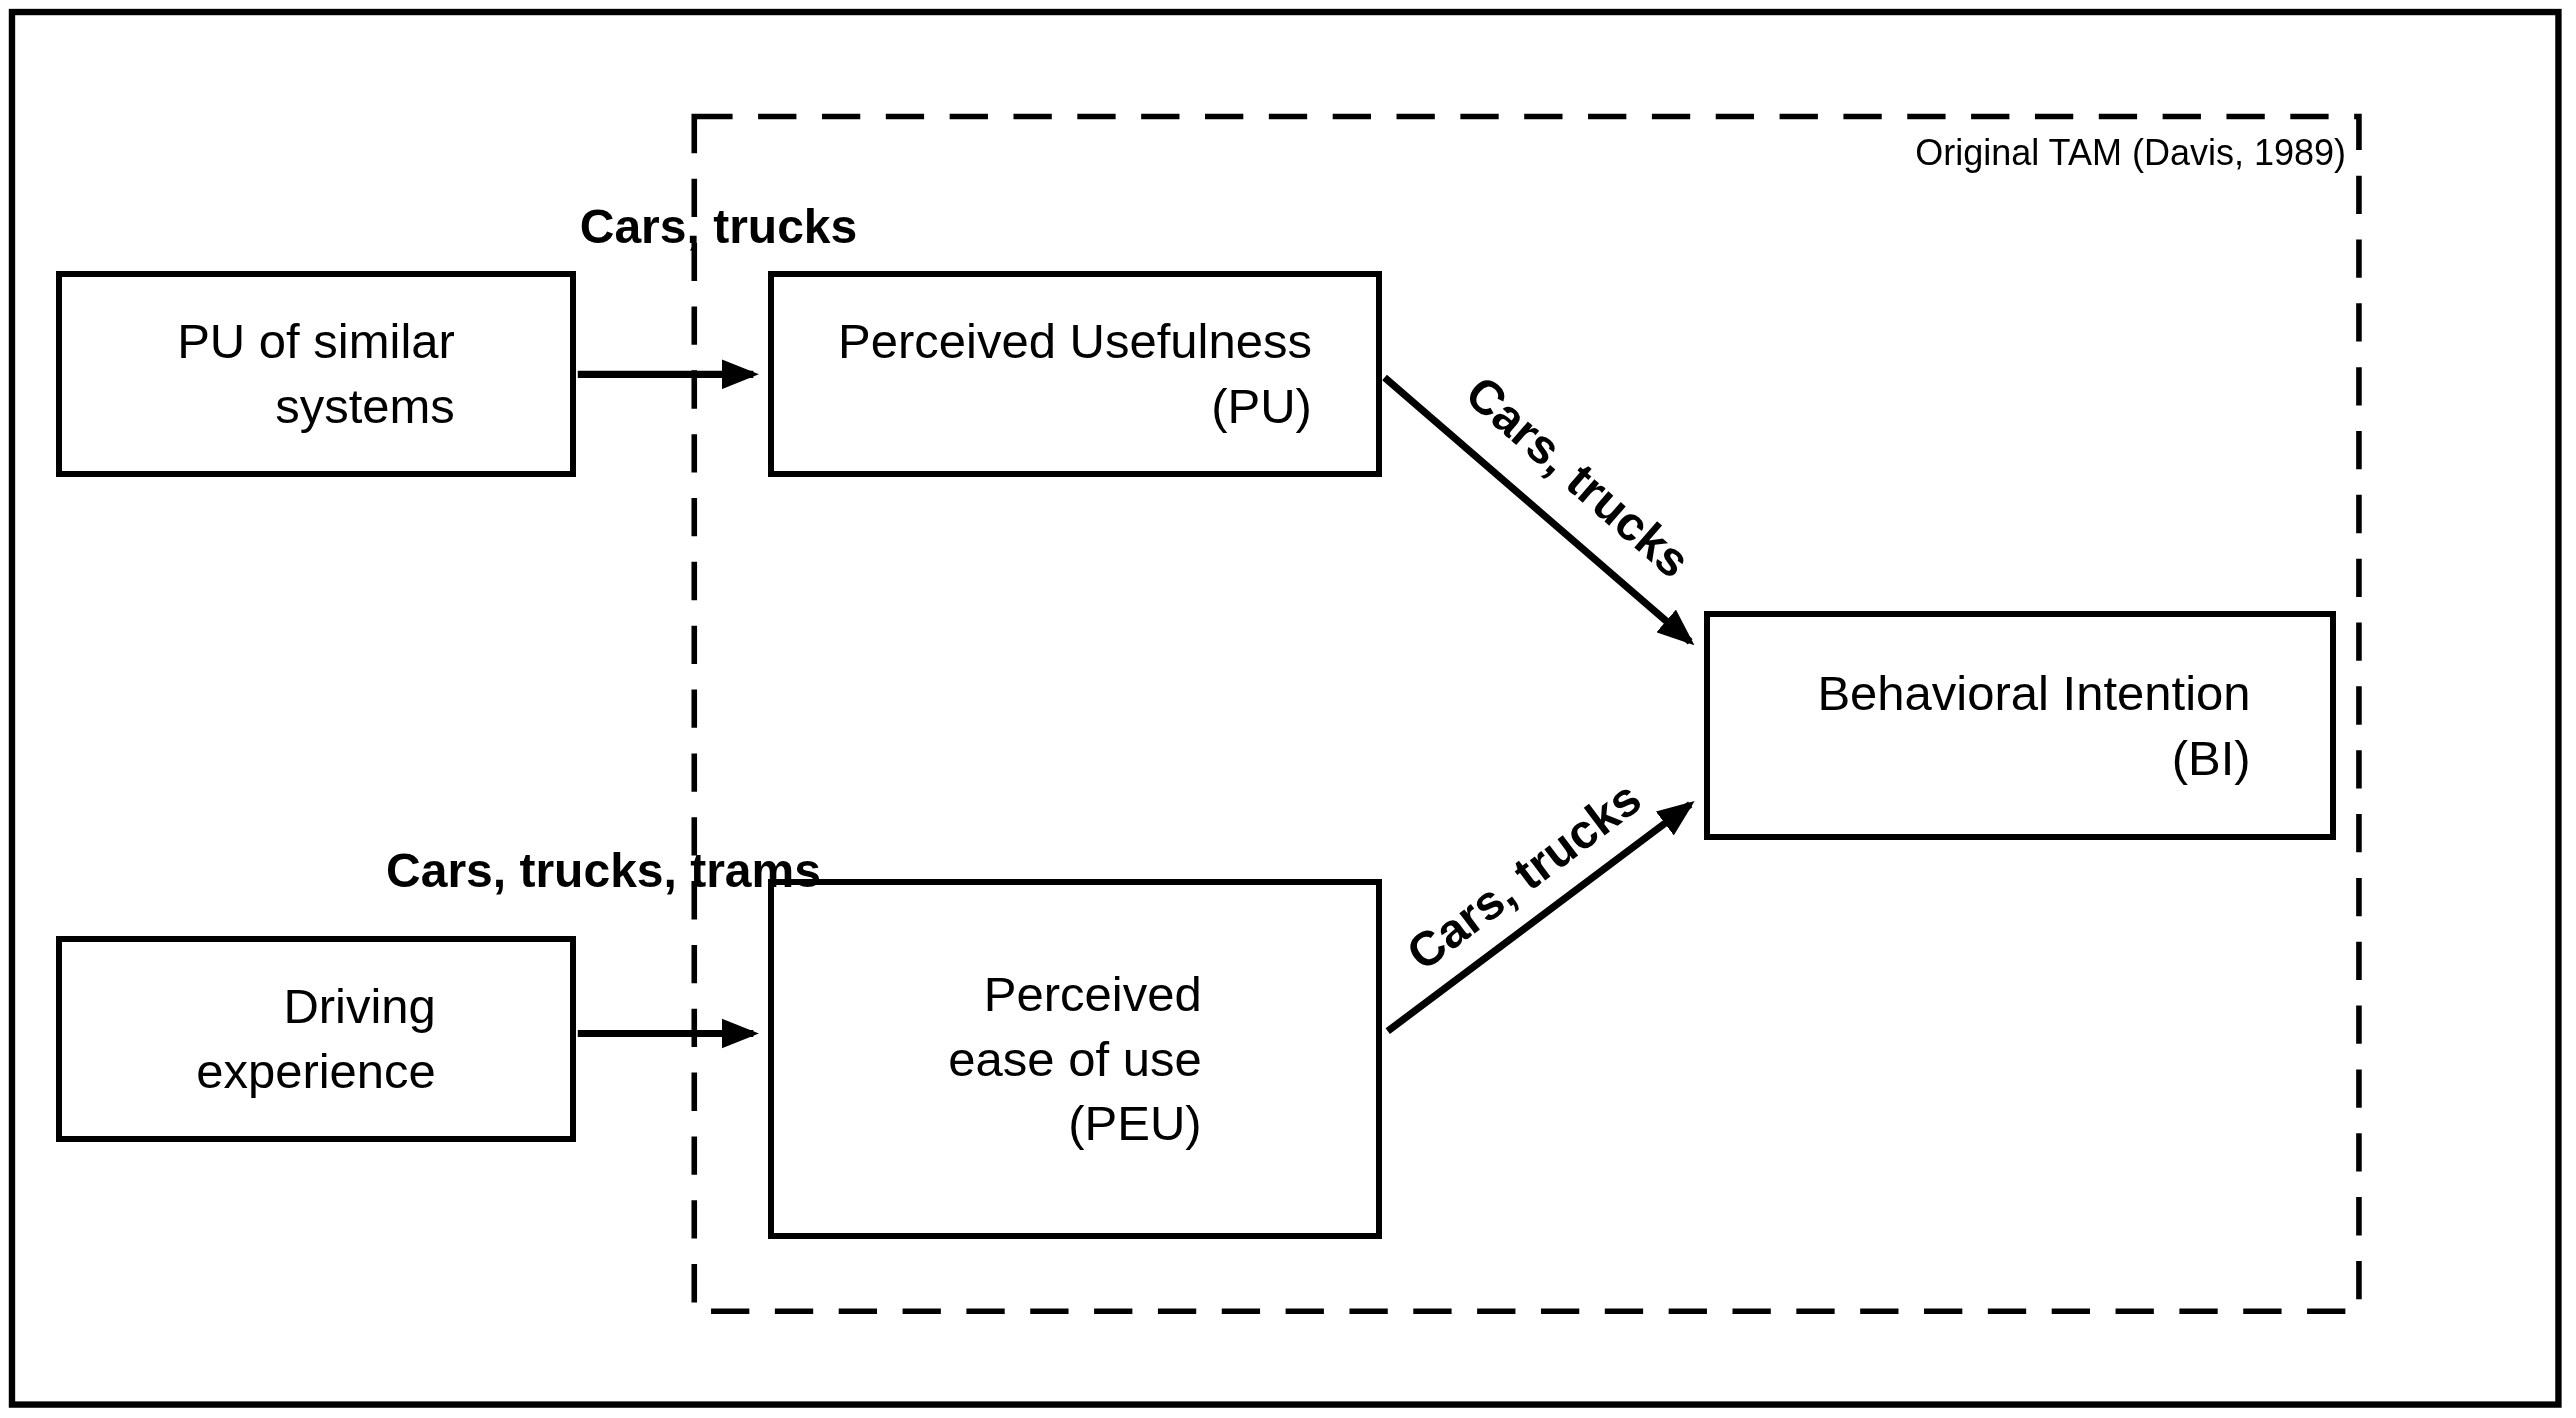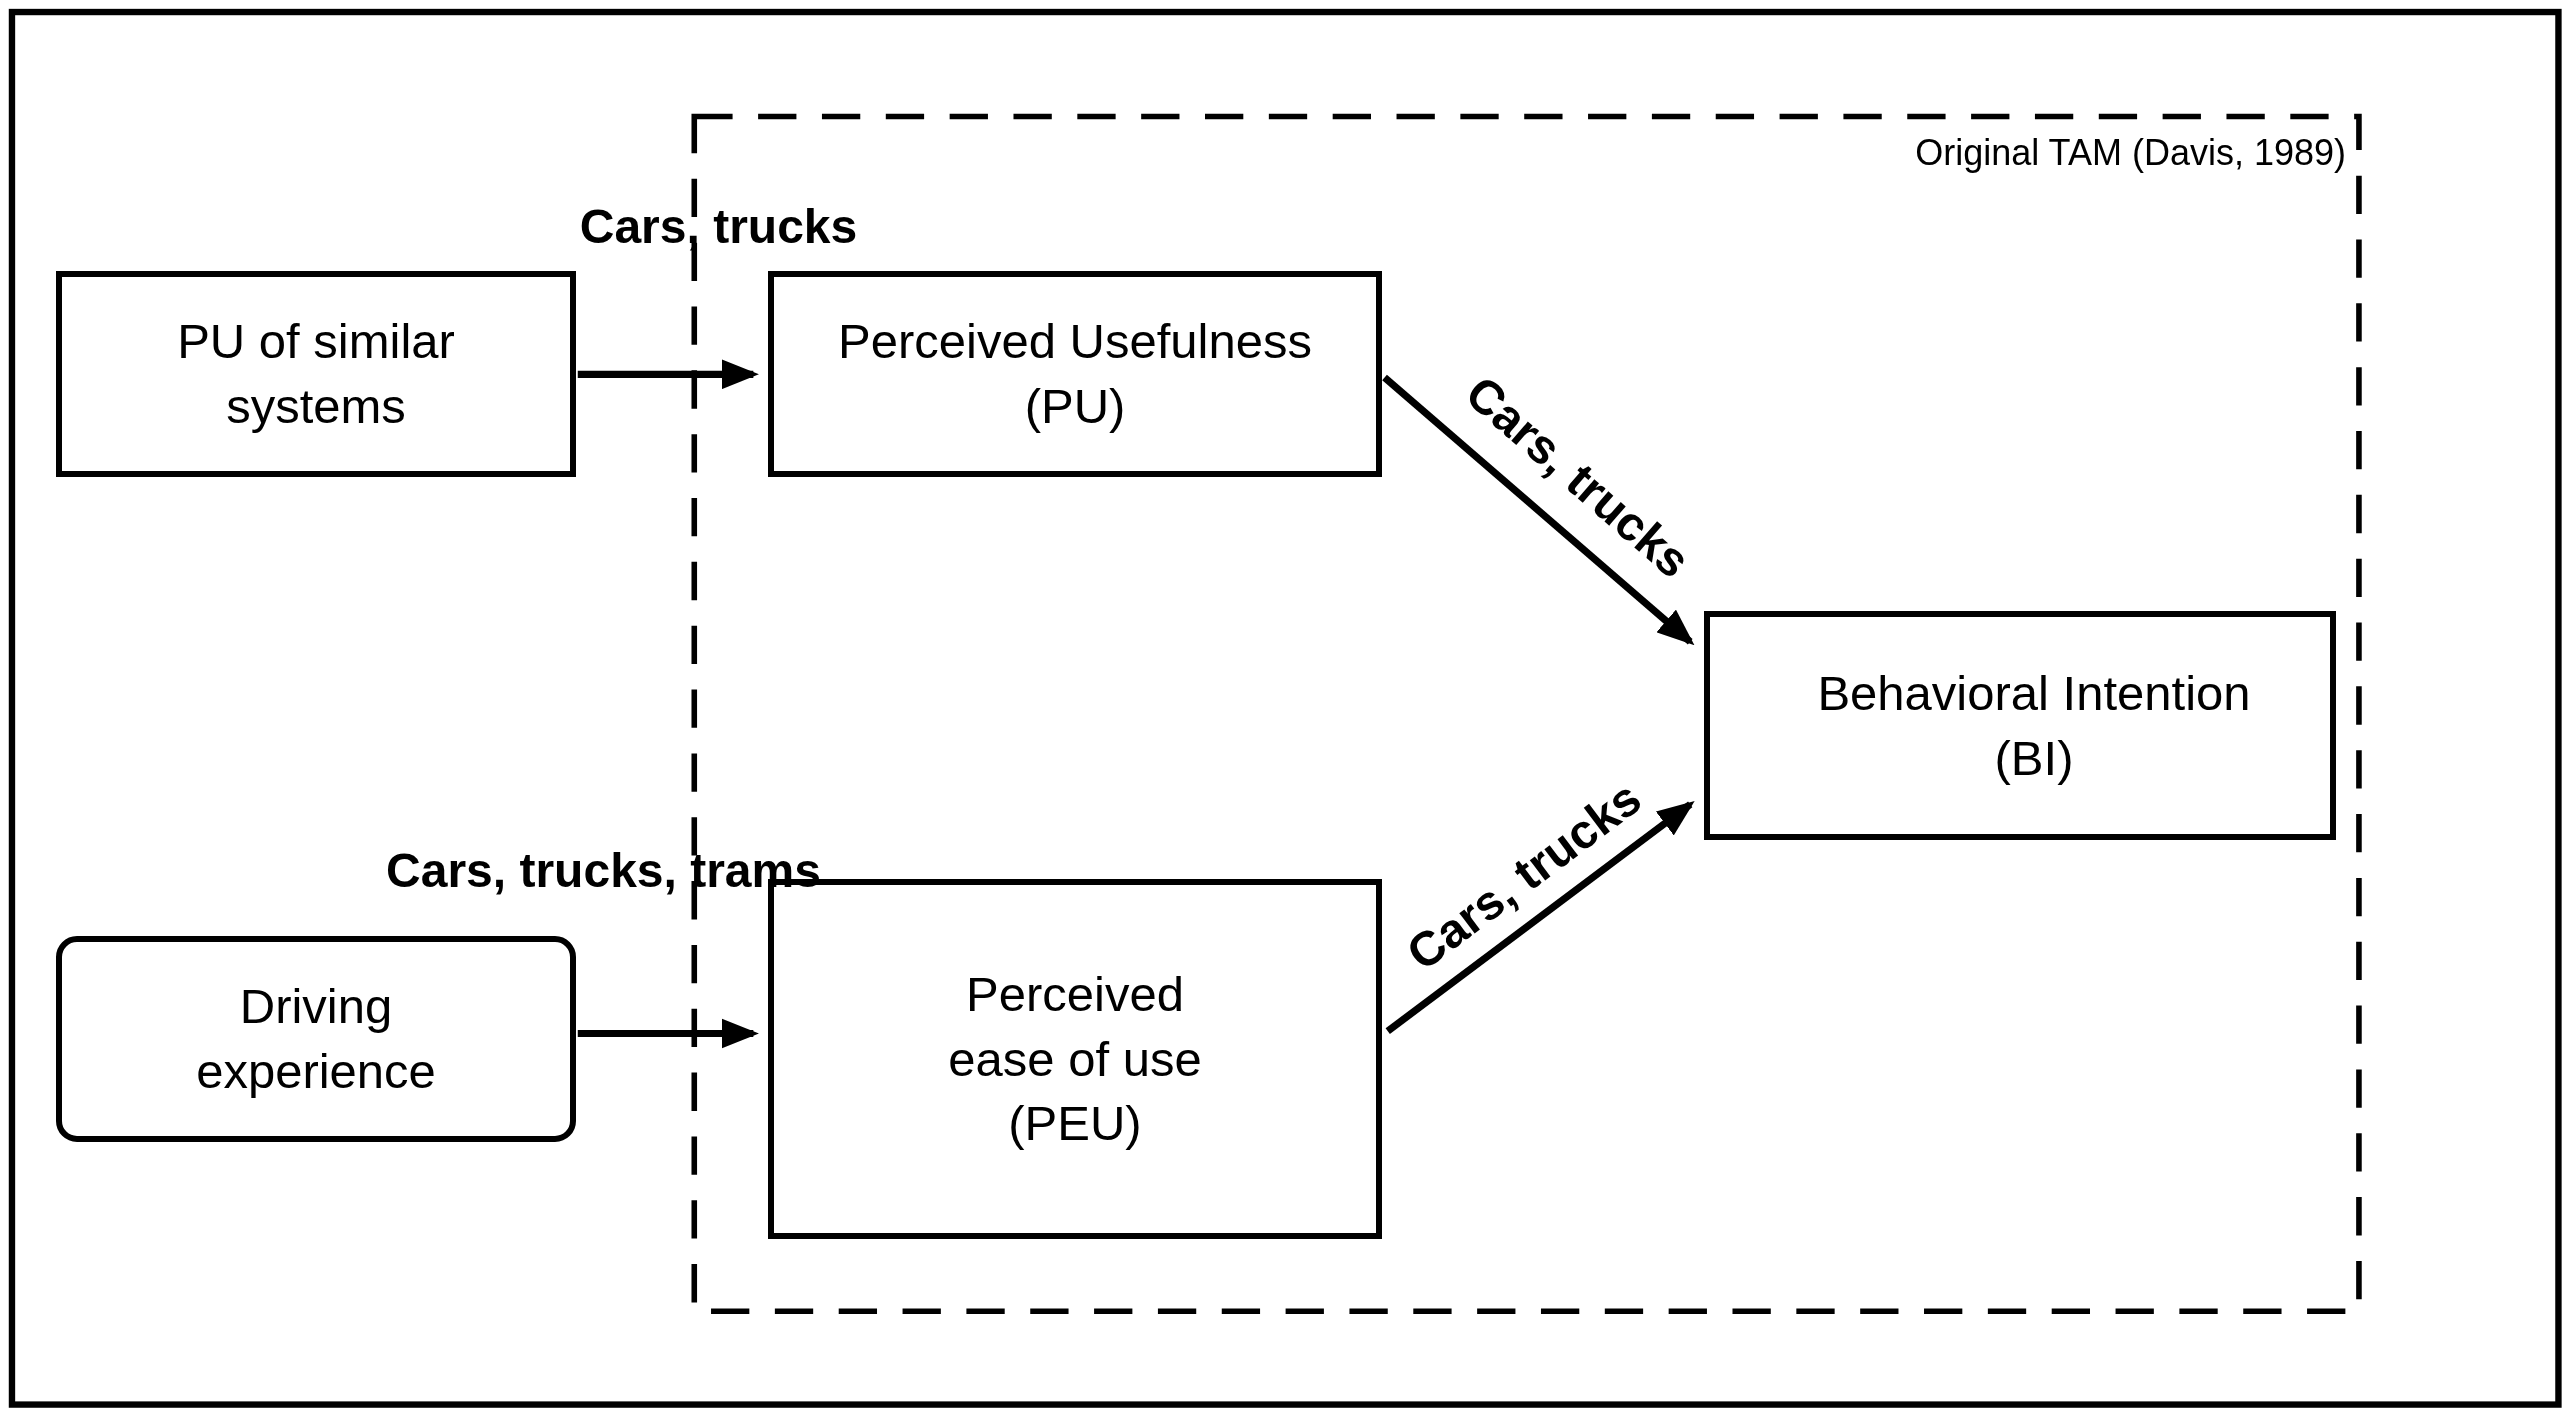--- a/index.html
+++ b/index.html
@@ -23,21 +23,21 @@
     height: 1419px;
   }
   .node {
     position: absolute;
     box-sizing: border-box;
     border: 6.4px solid #000000;
     background: #ffffff;
     display: flex;
     align-items: center;
     justify-content: center;
-    text-align: center;
+    text-align: right;
     font-size: 49px;
     line-height: 1.32;
     white-space: pre-line;
     color: #000000;
   }
   .edge-label {
     position: absolute;
     font-weight: 700;
     font-size: 48px;
     line-height: 1.1;
@@ -81,21 +81,21 @@
   </svg>
 
   <div class="frame-caption" style="left:1596px; top:132px; width:750px;">Original TAM (Davis, 1989)</div>
 
   <div class="node" style="left:56px; top:271px; width:520px; height:206px;">PU of similar
 systems</div>
 
   <div class="node" style="left:768px; top:271px; width:614px; height:206px;">Perceived Usefulness
 (PU)</div>
 
-  <div class="node" style="left:56px; top:936px; width:520px; height:206px;border-radius:21px;">Driving
+  <div class="node" style="left:56px; top:936px; width:520px; height:206px;">Driving
 experience</div>
 
   <div class="node" style="left:768px; top:879px; width:614px; height:360px;">Perceived
 ease of use
 (PEU)</div>
 
   <div class="node" style="left:1704px; top:611px; width:632px; height:229px;padding-left:28px;">Behavioral Intention
 (BI)</div>
 
   <div class="edge-label" style="left:495px; top:201px; width:447px;">Cars, trucks</div>

